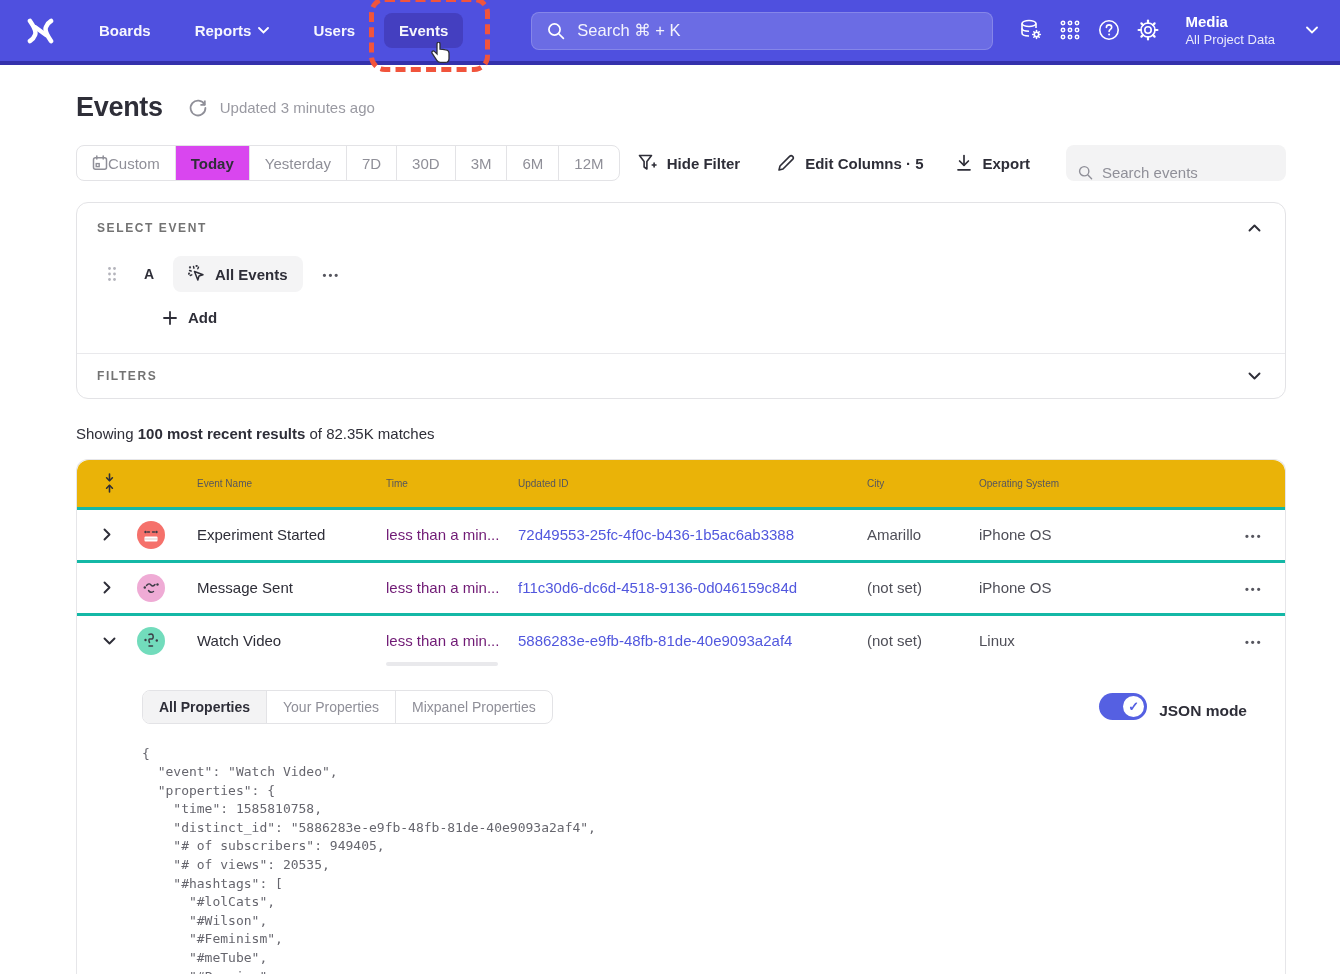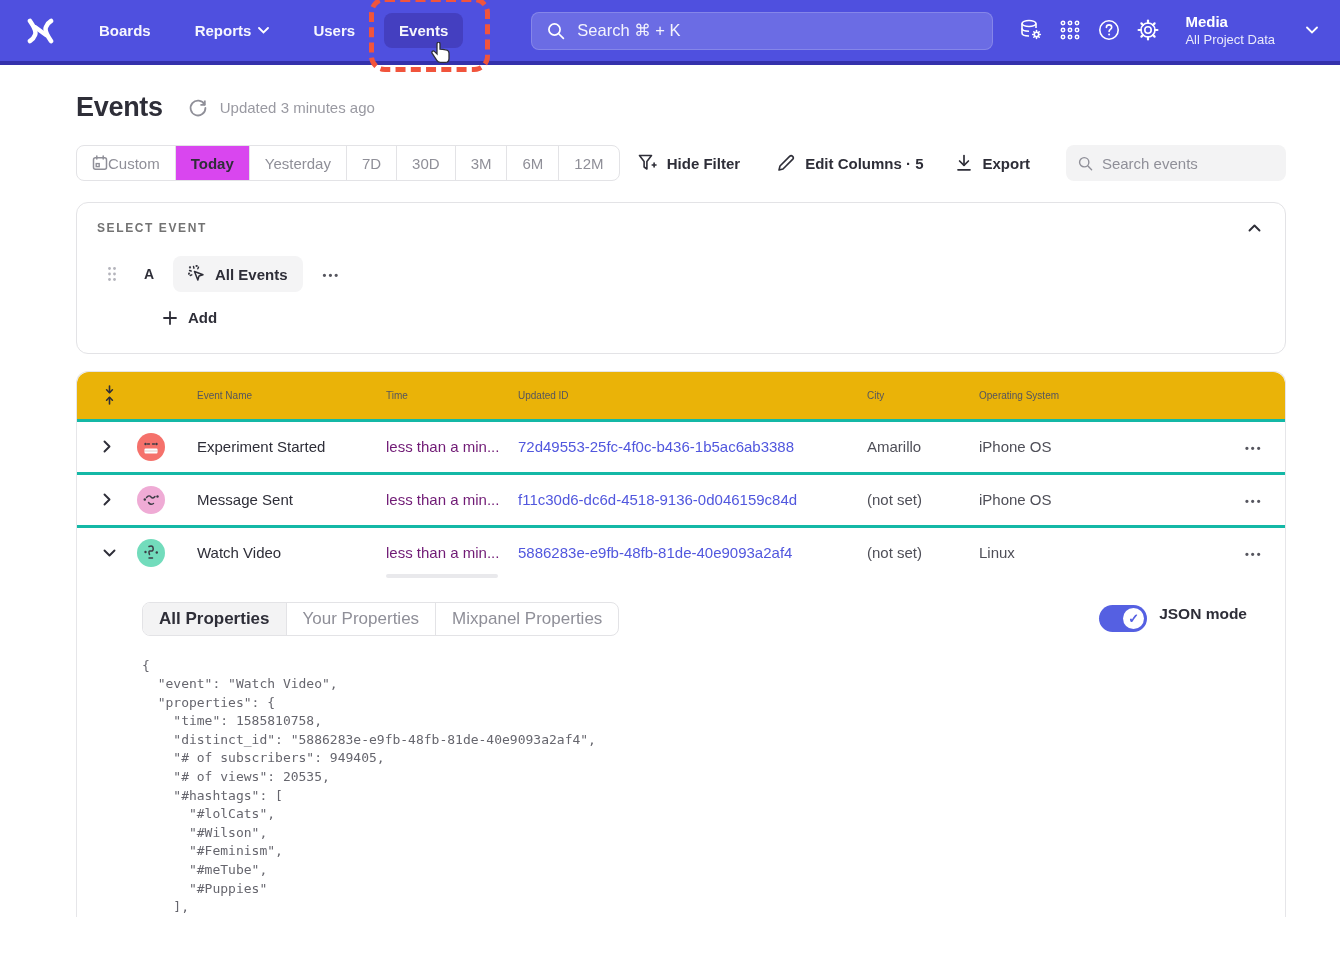--- a/index.html
+++ b/index.html
@@ -43,21 +43,21 @@
   .seg { display:flex; align-items:center; gap:0; padding:0 15px; font-size:15px;
     color:#8f8f98; border-right:1px solid #e3e3e6; cursor:pointer; white-space:nowrap; }
   .seg:last-child { border-right:none; }
   .seg.active { background:#d946ef; color:#2e2e38; font-weight:700; }
   .tool-btn { display:flex; align-items:center; gap:10px; font-size:15px; font-weight:600;
     color:#2e2e38; cursor:pointer; white-space:nowrap; }
   .tool-btn.b1 { margin-left:auto; }
   .tool-btn.b2 { margin-left:37px; }
   .tool-btn.b3 { margin-left:33px; }
   .search-events { margin-left:36px; width:220px; height:36px; background:#f3f3f4;
-    border-radius:8px; display:flex; align-items:center; padding:0 12px; gap:9px; }
+    border-radius:8px; display:flex; align-items:flex-end; padding:0 12px; gap:9px; }
   .search-events input { border:none; outline:none; background:transparent; width:100%;
     font-size:15px; color:#2e2e38; font-family:"Liberation Sans",sans-serif; }
   .search-events input::placeholder { color:#8f8f98; }
 
   
   .card { margin-top:21px; border:1px solid #e3e3e6; border-radius:12px; }
   .sec-head { display:flex; align-items:center; justify-content:space-between; }
   .sec-label { font-size:12px; font-weight:600; letter-spacing:1.6px; color:#737373; }
   .select-sec { padding:18px 22px 24px 20px; }
   .event-row { margin-top:21px; display:flex; align-items:center; }
@@ -95,25 +95,25 @@
   .row-chevron { display:flex; width:14px; cursor:pointer; }
   .avatar { width:28px; height:28px; flex:0 0 auto; }
   .hscroll-thumb { position:absolute; left:309px; bottom:0; width:112px; height:4px;
     background:#e9e9ec; border-radius:2px; }
 
   
   .detail { padding:24px 20px 0 65px; }
   .detail-top { display:flex; align-items:center; justify-content:space-between; }
   .tabs { display:inline-flex; border:1px solid #e3e3e6; border-radius:8px; height:34px;
     overflow:hidden; }
-  .tab { display:flex; align-items:center; padding:0 16px; font-size:17px; color:#8f8f98;
+  .tab { display:flex; align-items:center; padding:0 16px; font-size:14px; color:#8f8f98;
     border-right:1px solid #e3e3e6; cursor:pointer; white-space:nowrap; }
   .tab:last-child { border-right:none; }
   .tab.active { background:#f3f3f4; color:#2e2e38; font-weight:700; }
-  .json-toggle-wrap { display:flex; align-items:flex-start; gap:12px; padding-right:18px; }
+  .json-toggle-wrap { display:flex; align-items:flex-end; gap:12px; padding-right:18px; }
   .toggle { width:48px; height:27px; border-radius:14px; background:#5560e2;
     position:relative; cursor:pointer; }
   .toggle .knob { position:absolute; right:3px; top:3px; width:21px; height:21px;
     border-radius:50%; background:#fff; display:flex; align-items:center;
     justify-content:center; }
   .toggle .knob::after { content:"✓"; color:#5560e2; font-size:13px; font-weight:700; }
   .toggle-label { font-size:15.5px; font-weight:600; color:#2e2e38; }
   .json-pre { margin-top:21px; font-family:"DejaVu Sans Mono", monospace; font-size:13px;
     line-height:18.6px; color:#66666e; white-space:pre; }
 
@@ -333,22 +333,33 @@
         <span class="more-dots"></span>
       </div>
       <div class="add-btn">
         <svg width="14" height="14" viewBox="0 0 14 14">
           <line x1="7" y1="1" x2="7" y2="13" stroke="#2e2e38" stroke-width="1.8" stroke-linecap="round"></line>
           <line x1="1" y1="7" x2="13" y2="7" stroke="#2e2e38" stroke-width="1.8" stroke-linecap="round"></line>
         </svg>
         <span>Add</span>
       </div>
     </div>
-  </div>
-
+    <div class="filters-sec sec-head">
+      <span class="sec-label">FILTERS</span>
+      <span class="chev-btn">
+        <svg width="13" height="8" viewBox="0 0 13 8">
+          <polyline points="1.5,1.5 6.5,6.5 11.5,1.5" fill="none" stroke="#2e2e38" stroke-width="1.9" stroke-linecap="round" stroke-linejoin="round"></polyline>
+        </svg>
+      </span>
+    </div>
+  </div>
+
+  <div class="showing">
+    <span>Showing </span><b>100 most recent results</b><span> of 82.35K matches</span>
+  </div>
 
   <div class="table-card">
     <div class="tgrid thead">
       <div class="cell-first">
         <span style="display:flex;">
           <svg width="13" height="20" viewBox="0 0 13 20">
             <g stroke="#2e2e38" stroke-width="1.6" fill="none" stroke-linecap="round" stroke-linejoin="round">
               <line x1="6.5" y1="1" x2="6.5" y2="7.5"></line>
                 <polyline points="3.6,4.8 6.5,7.7 9.4,4.8"></polyline>
               <line x1="6.5" y1="19" x2="6.5" y2="12.5"></line>

